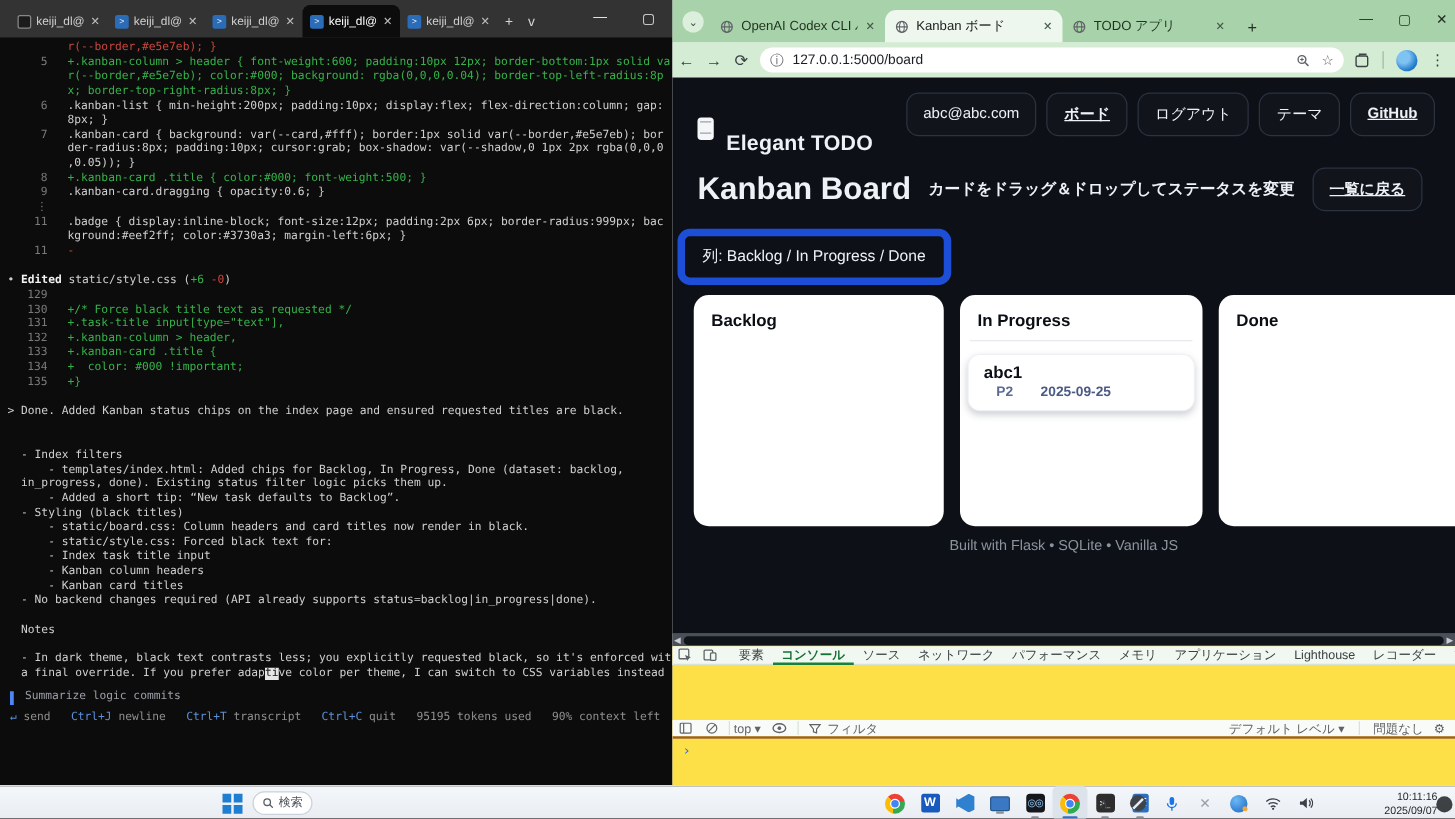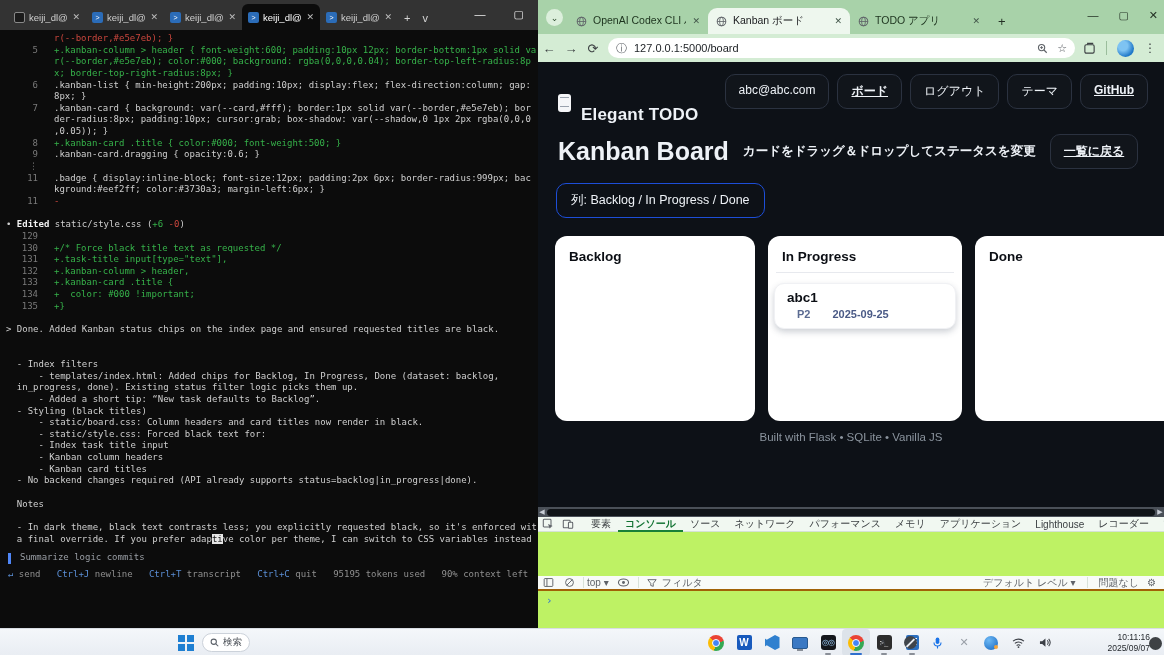--- a/index.html
+++ b/index.html
@@ -55,38 +55,38 @@
   .appheader{position:absolute;left:20px;top:18px;display:flex;align-items:center;gap:10px;}
   .appicon{width:13px;height:18px;background:#f5f6f8;border-radius:3px;position:relative;}
   .appicon:before{content:"";position:absolute;left:2px;top:3px;right:2px;height:8px;border-top:1.5px solid #9aa2ad;border-bottom:1.5px solid #9aa2ad;}
   .apptitle{font-size:17px;font-weight:bold;letter-spacing:.2px;margin-top:25px;}
   .navpills{position:absolute;right:16px;top:12px;display:flex;gap:8px;}
   .pill{border:1px solid #2b3240;border-radius:10px;padding:8px 13px;font-size:12px;color:#eef2f7;background:rgba(255,255,255,0.02);white-space:nowrap;}
   .pill.link{text-decoration:underline;font-weight:bold;}
   .titlerow{position:absolute;left:20px;top:72px;display:flex;align-items:center;gap:14px;}
   .pagetitle{font-size:25px;font-weight:bold;}
   .pagesub{font-size:12.5px;font-weight:bold;}
-  .chip{position:absolute;left:18px;top:121px;border:1px solid #1d4ed8;border-radius:10px;padding:8px 14px;font-size:12.5px;}
+  .chip{position:absolute;left:4px;top:121px;border:6px solid #1d4ed8;border-radius:10px;padding:8px 14px;font-size:12.5px;}
   .board{position:absolute;left:17px;top:174px;display:flex;gap:13px;}
   .kcol{background:#ffffff;border-radius:12px;height:185px;color:#111;position:relative;flex:none;}
   .kcol .khead{font-size:13.5px;font-weight:bold;padding:13px 14px 0 14px;color:#0b0e14;}
   .kdivider{height:1px;background:#e7e9ee;margin:8px 8px 0 8px;}
   .kcard{margin:10px 6px 0 6px;background:#fff;border-radius:10px;border:1px solid #f0f1f4;box-shadow:0 3px 6px rgba(60,70,90,0.25);padding:6px 10px 8px 12px;}
   .kcard .kctitle{font-size:13.5px;font-weight:bold;color:#0b0e14;}
   .kmeta{display:flex;gap:22px;margin-top:3px;padding-left:10px;font-size:11px;font-weight:bold;}
   .kprio{color:#5b6b92;} .kdate{color:#4a5a86;}
   .bfooter{position:absolute;left:0;right:0;top:369px;text-align:center;font-size:11.5px;color:#8b949e;}
 
   
   .bscroll{position:absolute;left:0;top:507px;right:0;height:10px;background:#4a5058;display:flex;align-items:center;}
   .bscroll .arr{color:#c9ced6;font-size:7px;width:8px;text-align:center;flex:none;}
   .bscroll .thumb{flex:1;height:7px;background:#101418;border-radius:4px;margin:0 1px;}
 
   
-  .bdev{position:absolute;left:0;top:517px;right:0;bottom:0;background:#bef264;color:#3c4043;}
+  .bdev{position:absolute;left:0;top:517px;right:0;bottom:0;background:#fde047;color:#3c4043;}
   .devrow1{height:15px;background:#f1f8f1;border-bottom:1px solid #d5e2d5;display:flex;align-items:center;font-size:10px;}
   .devrow1 .dic{margin:0 4px;flex:none;display:flex;align-items:center;}
   .devtab{padding:0 7px;height:15px;display:flex;align-items:center;white-space:nowrap;flex:none;}
   .devtab.active{color:#137333;box-shadow:inset 0 -2px 0 #188038;font-weight:bold;}
   .devrow2{height:15px;background:#f8fbf8;border-bottom:2px solid #a16207;display:flex;align-items:center;font-size:10px;color:#5f6368;margin-top:44px;}
   .devrow2 .dic{margin:0 5px;display:flex;align-items:center;}
   .devr2right{margin-left:auto;display:flex;align-items:center;gap:8px;padding-right:8px;text-align:center;}
   .devprompt{font-size:11px;color:#2f6fd6;padding:3px 0 0 8px;font-family:"DejaVu Sans Mono",monospace;}
   .dsep{width:1px;height:11px;background:#d8e2d8;margin:0 3px;}
 

